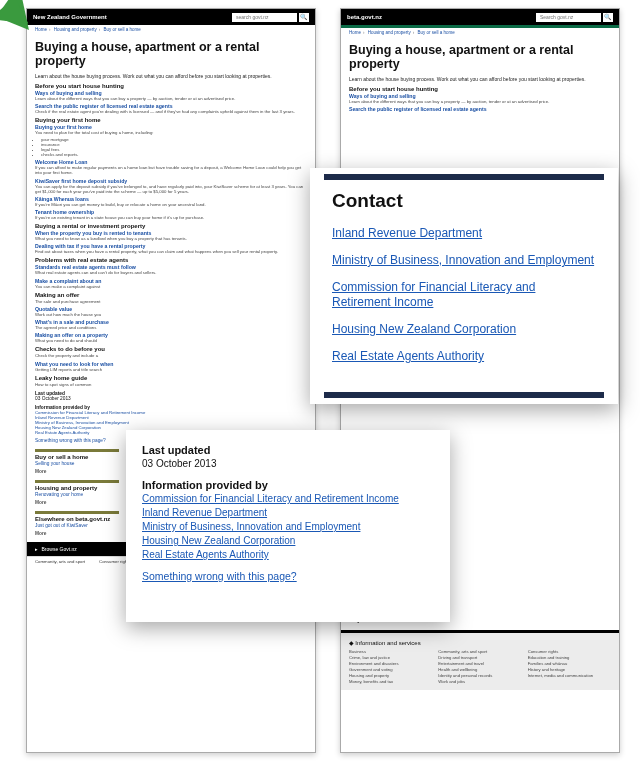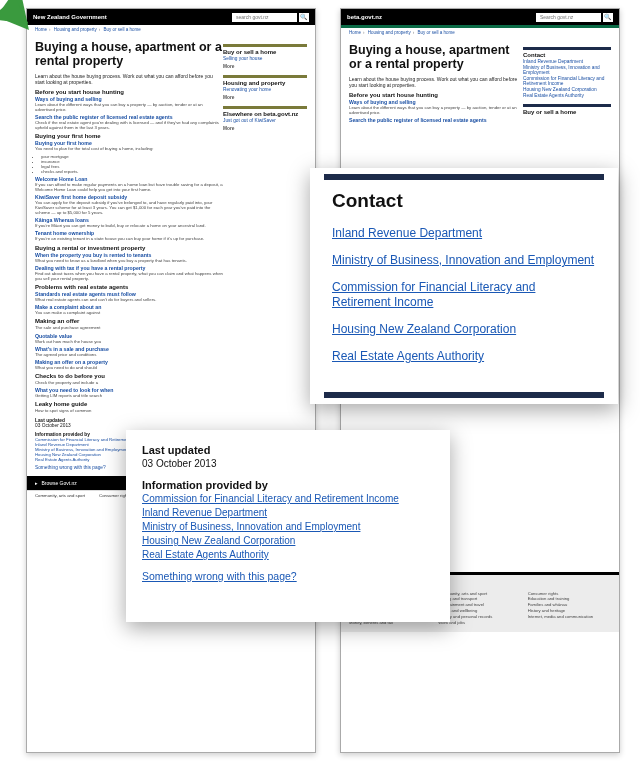--- a/index.html
+++ b/index.html
@@ -12,21 +12,21 @@
   .blackbar { background:#000; color:#fff; height:16px; display:flex; align-items:center; justify-content:space-between; padding:0 6px; }
   .blackbar .brand { font-size:6px; font-weight:bold; }
   .blackbar .search { display:flex; align-items:center; gap:2px; }
   .blackbar input { font-size:5px; padding:1px 4px; border:none; height:9px; width:65px; }
   .blackbar .sbtn { width:10px; height:9px; background:#fff; color:#000; font-size:6px; text-align:center; line-height:9px; }
   .greenline { height:3px; background:#0b6b46; }
 
   .crumbs { font-size:4.5px; color:#1a4fa3; padding:2px 8px; }
   .crumbs span.sep { color:#888; margin:0 2px; }
 
-  .content { display:flex; padding:4px 8px 6px 8px; font-size:5px; color:#222; }
+  .content { display:flex; padding:4px 8px 6px 8px; font-size:5px; color:#222;flex-direction:column; }
   .main { flex:1; }
   .side { width:84px; }
   .side-r { width:88px; }
 
   h1.pg { font-size:12.5px; line-height:1.15; margin:2px 0 4px 0; color:#111; font-weight:800; }
   .intro { font-size:5px; line-height:1.2; margin:0 0 4px 0; }
 
   .sec { font-weight:700; margin:3px 0 1px 0; font-size:6px; color:#111; }
   .lk { color:#1a4fa3; font-size:5.2px; font-weight:700; margin:1px 0 0 0; }
   .para { font-size:4.3px; color:#444; line-height:1.2; margin:0 0 2px 0; }

